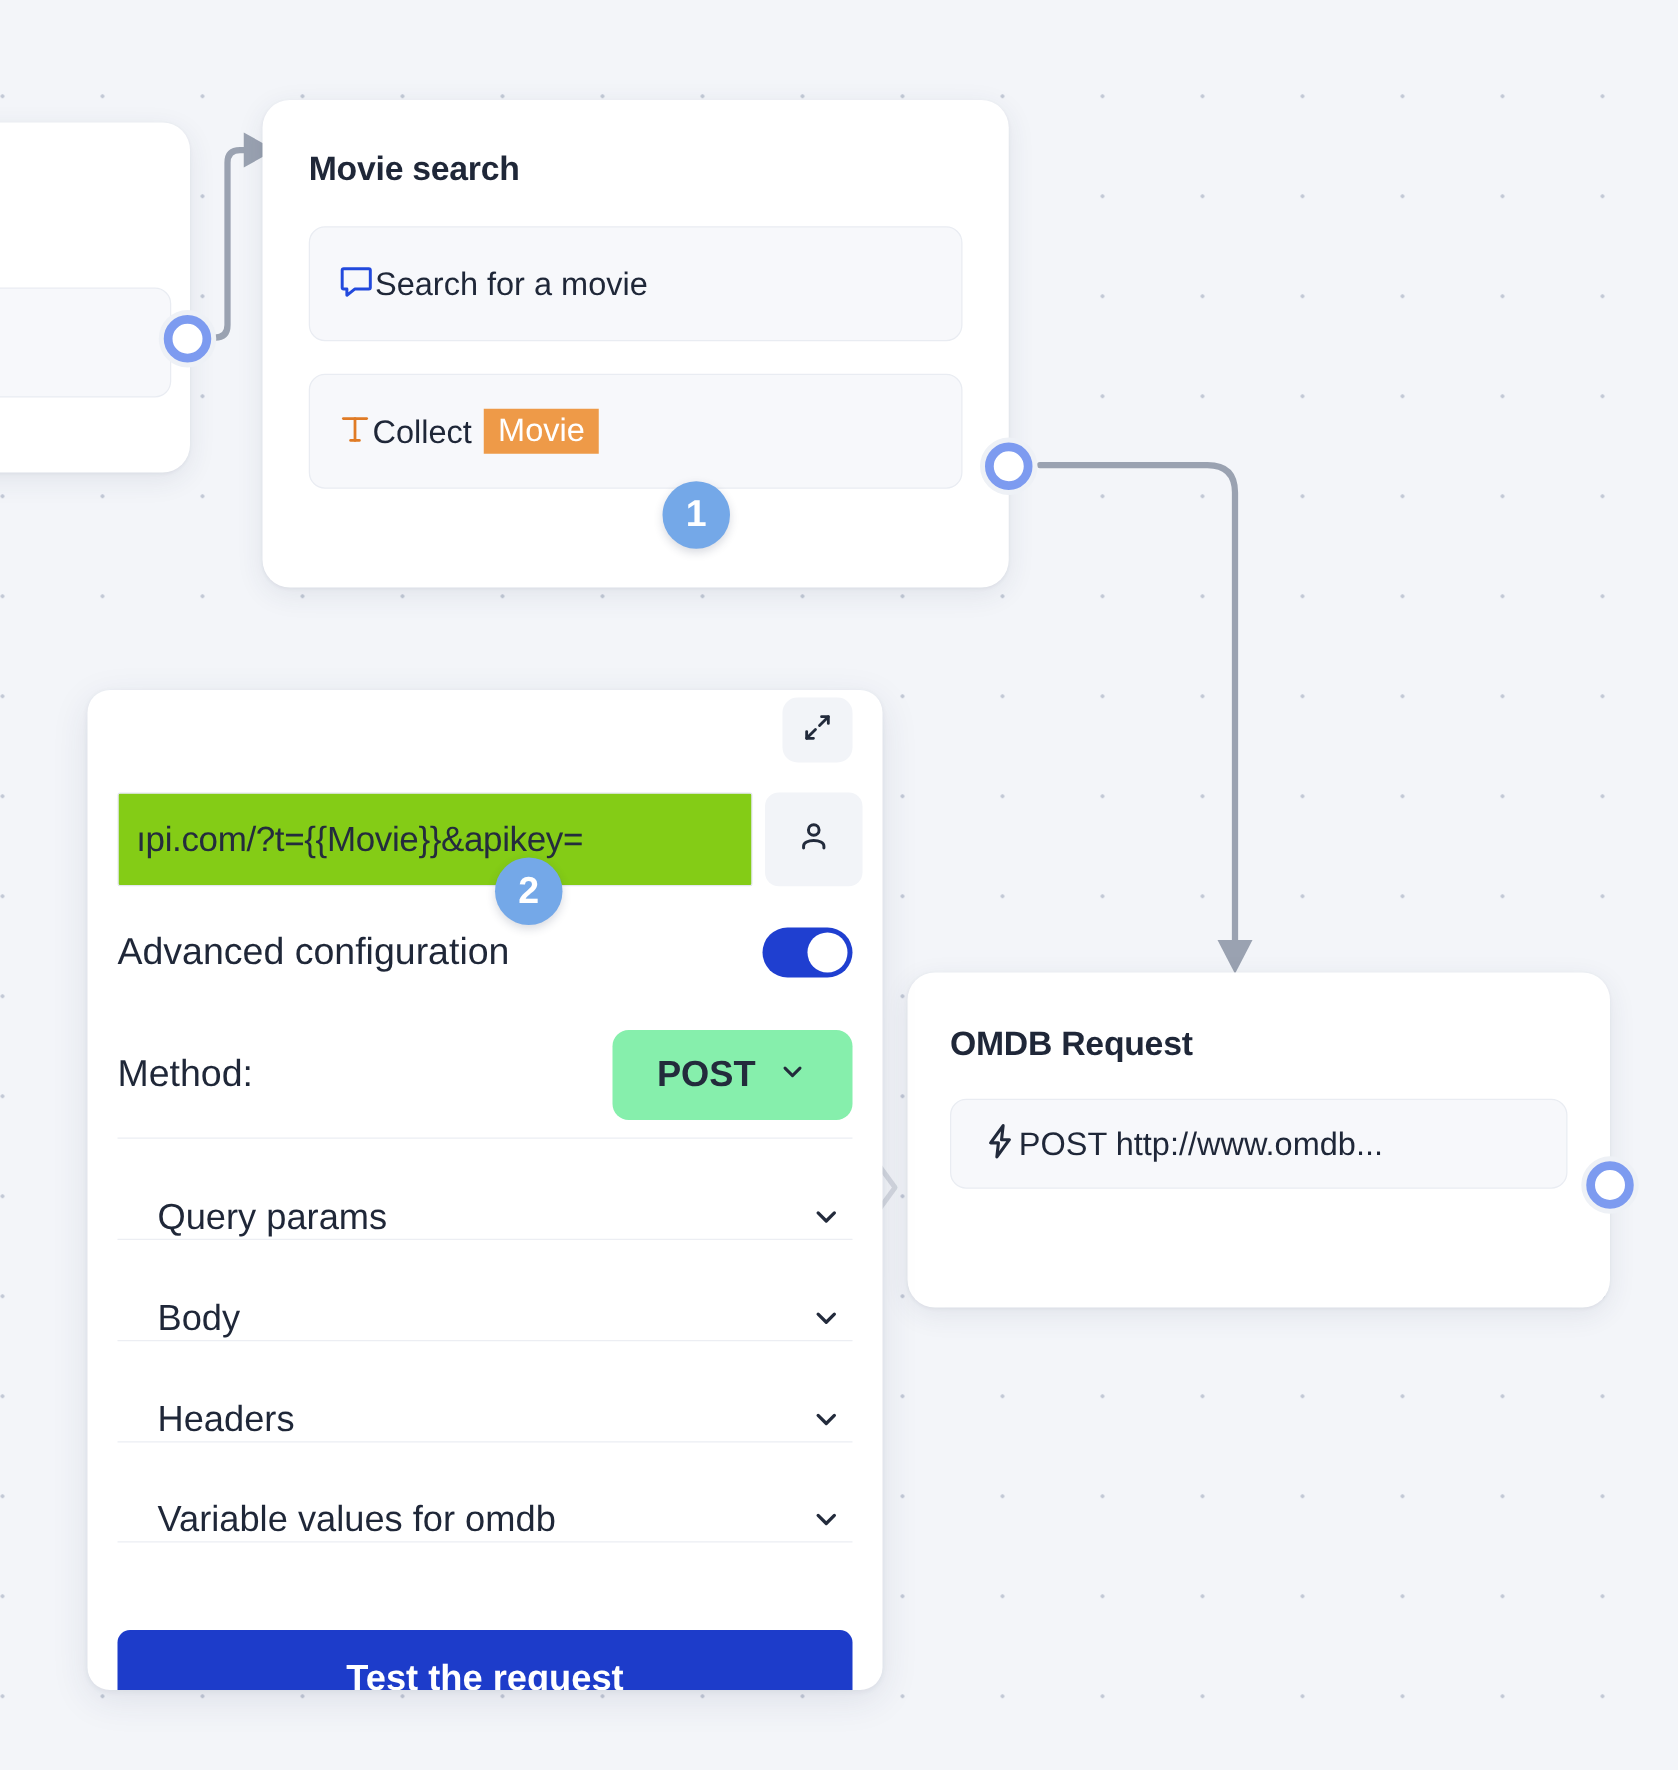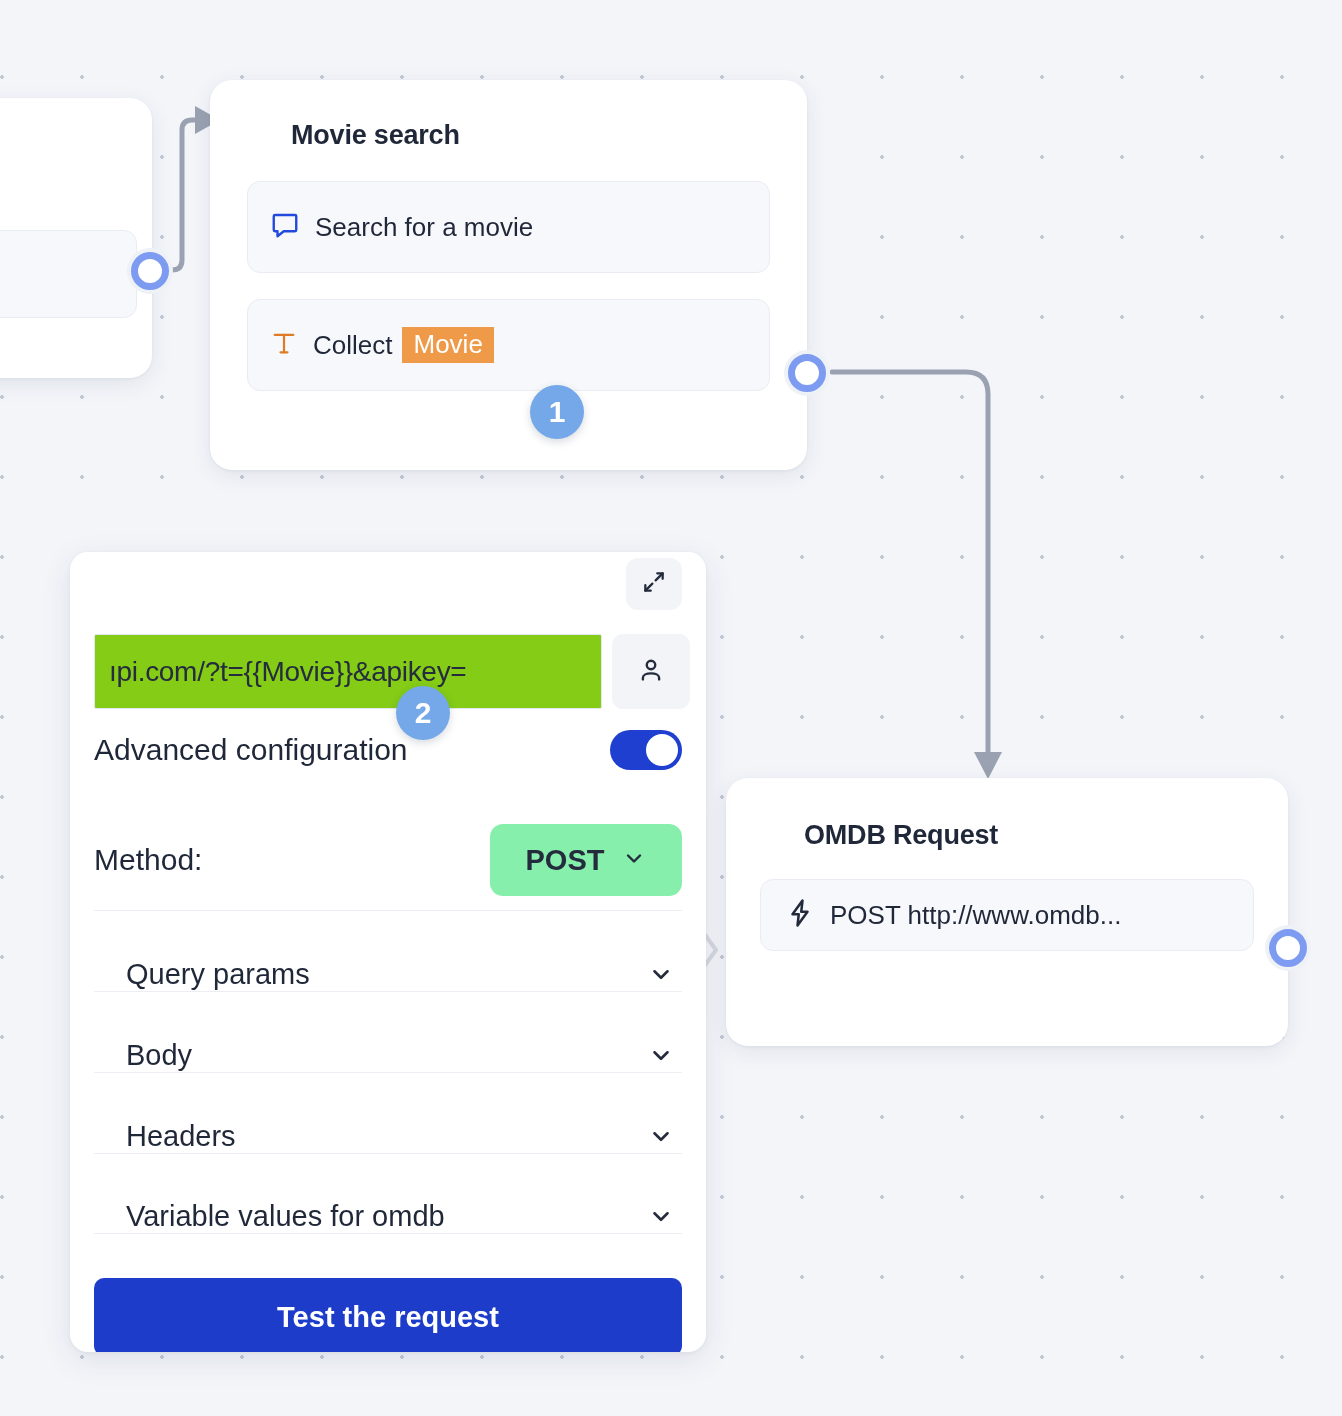--- a/index.html
+++ b/index.html
@@ -39,30 +39,28 @@
     background: #ffffff;
     border-radius: 22px;
     box-shadow: 0 6px 22px rgba(39, 51, 84, 0.09), 0 1px 3px rgba(39,51,84,0.06);
   }
 
   .node-title {
     color: #1f2738;
     font-size: 27px;
     font-weight: bold;
     letter-spacing: -0.2px;
-    margin-left: 44px;
   }
 
   .node-row {
     background: #f7f8fb;
     border: 1px solid #e9ecf2;
     border-radius: 13px;
     display: flex;
     align-items: center;
-    gap: 15px;
   }
 
   .row-label {
     font-size: 26px;
     color: #1f2738;
     white-space: nowrap;
     display: flex;
     align-items: center;
     gap: 10px;
   }
@@ -222,21 +220,21 @@
     border-radius: 11px;
     background: #f2f4f8;
     display: flex;
     align-items: center;
     justify-content: center;
   }
 
   .adv-row {
     position: absolute;
     left: 24px;
-    top: 178px;
+    top: 190px;
     width: 588px;
     display: flex;
     align-items: center;
     justify-content: space-between;
   }
   .adv-label { font-size: 30px; color: #1f2738; }
   .toggle {
     width: 72px;
     height: 40px;
     border-radius: 20px;
@@ -289,21 +287,21 @@
     align-items: flex-end;
     justify-content: space-between;
     padding: 0 8px 0 32px;
   }
   .acc-item:last-child { border-bottom: 1px solid #eceef3; }
   .acc-label { font-size: 29px; color: #1f2738; }
 
   .test-btn {
     position: absolute;
     left: 24px;
-    top: 726px;
+    top: 752px;
     width: 588px;
     height: 78px;
     border-radius: 10px;
     background: #1d3cca;
     color: #ffffff;
     font-size: 29px;
     font-weight: bold;
     display: flex;
     align-items: center;
     justify-content: center;

